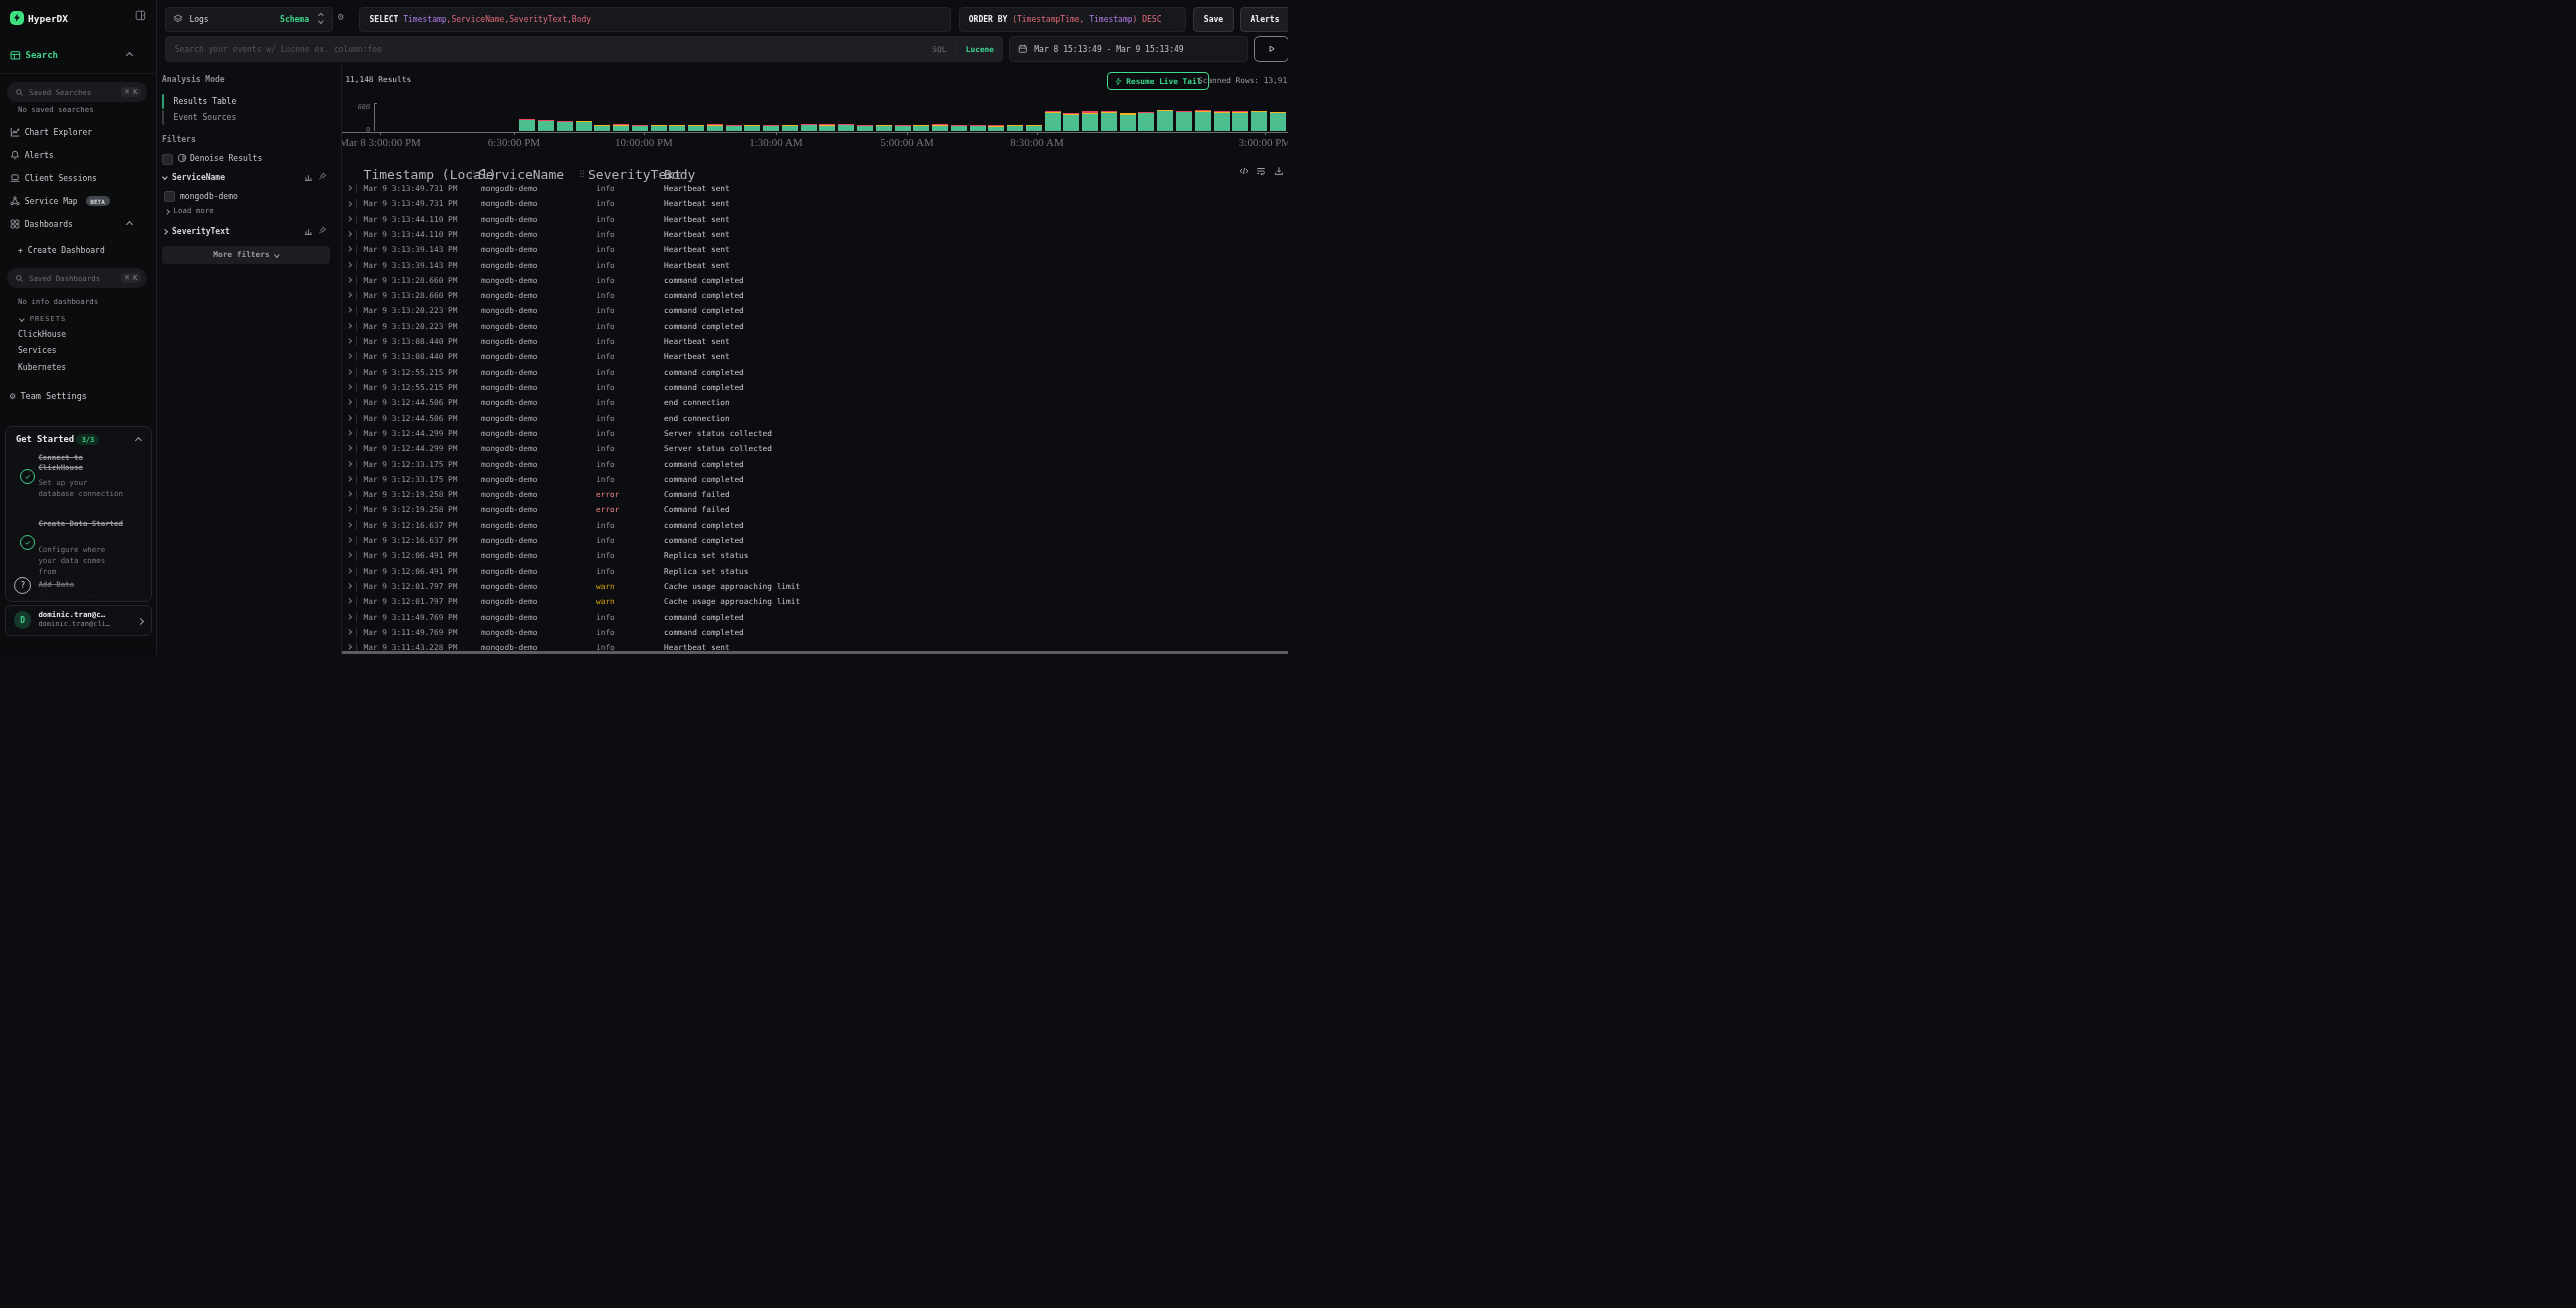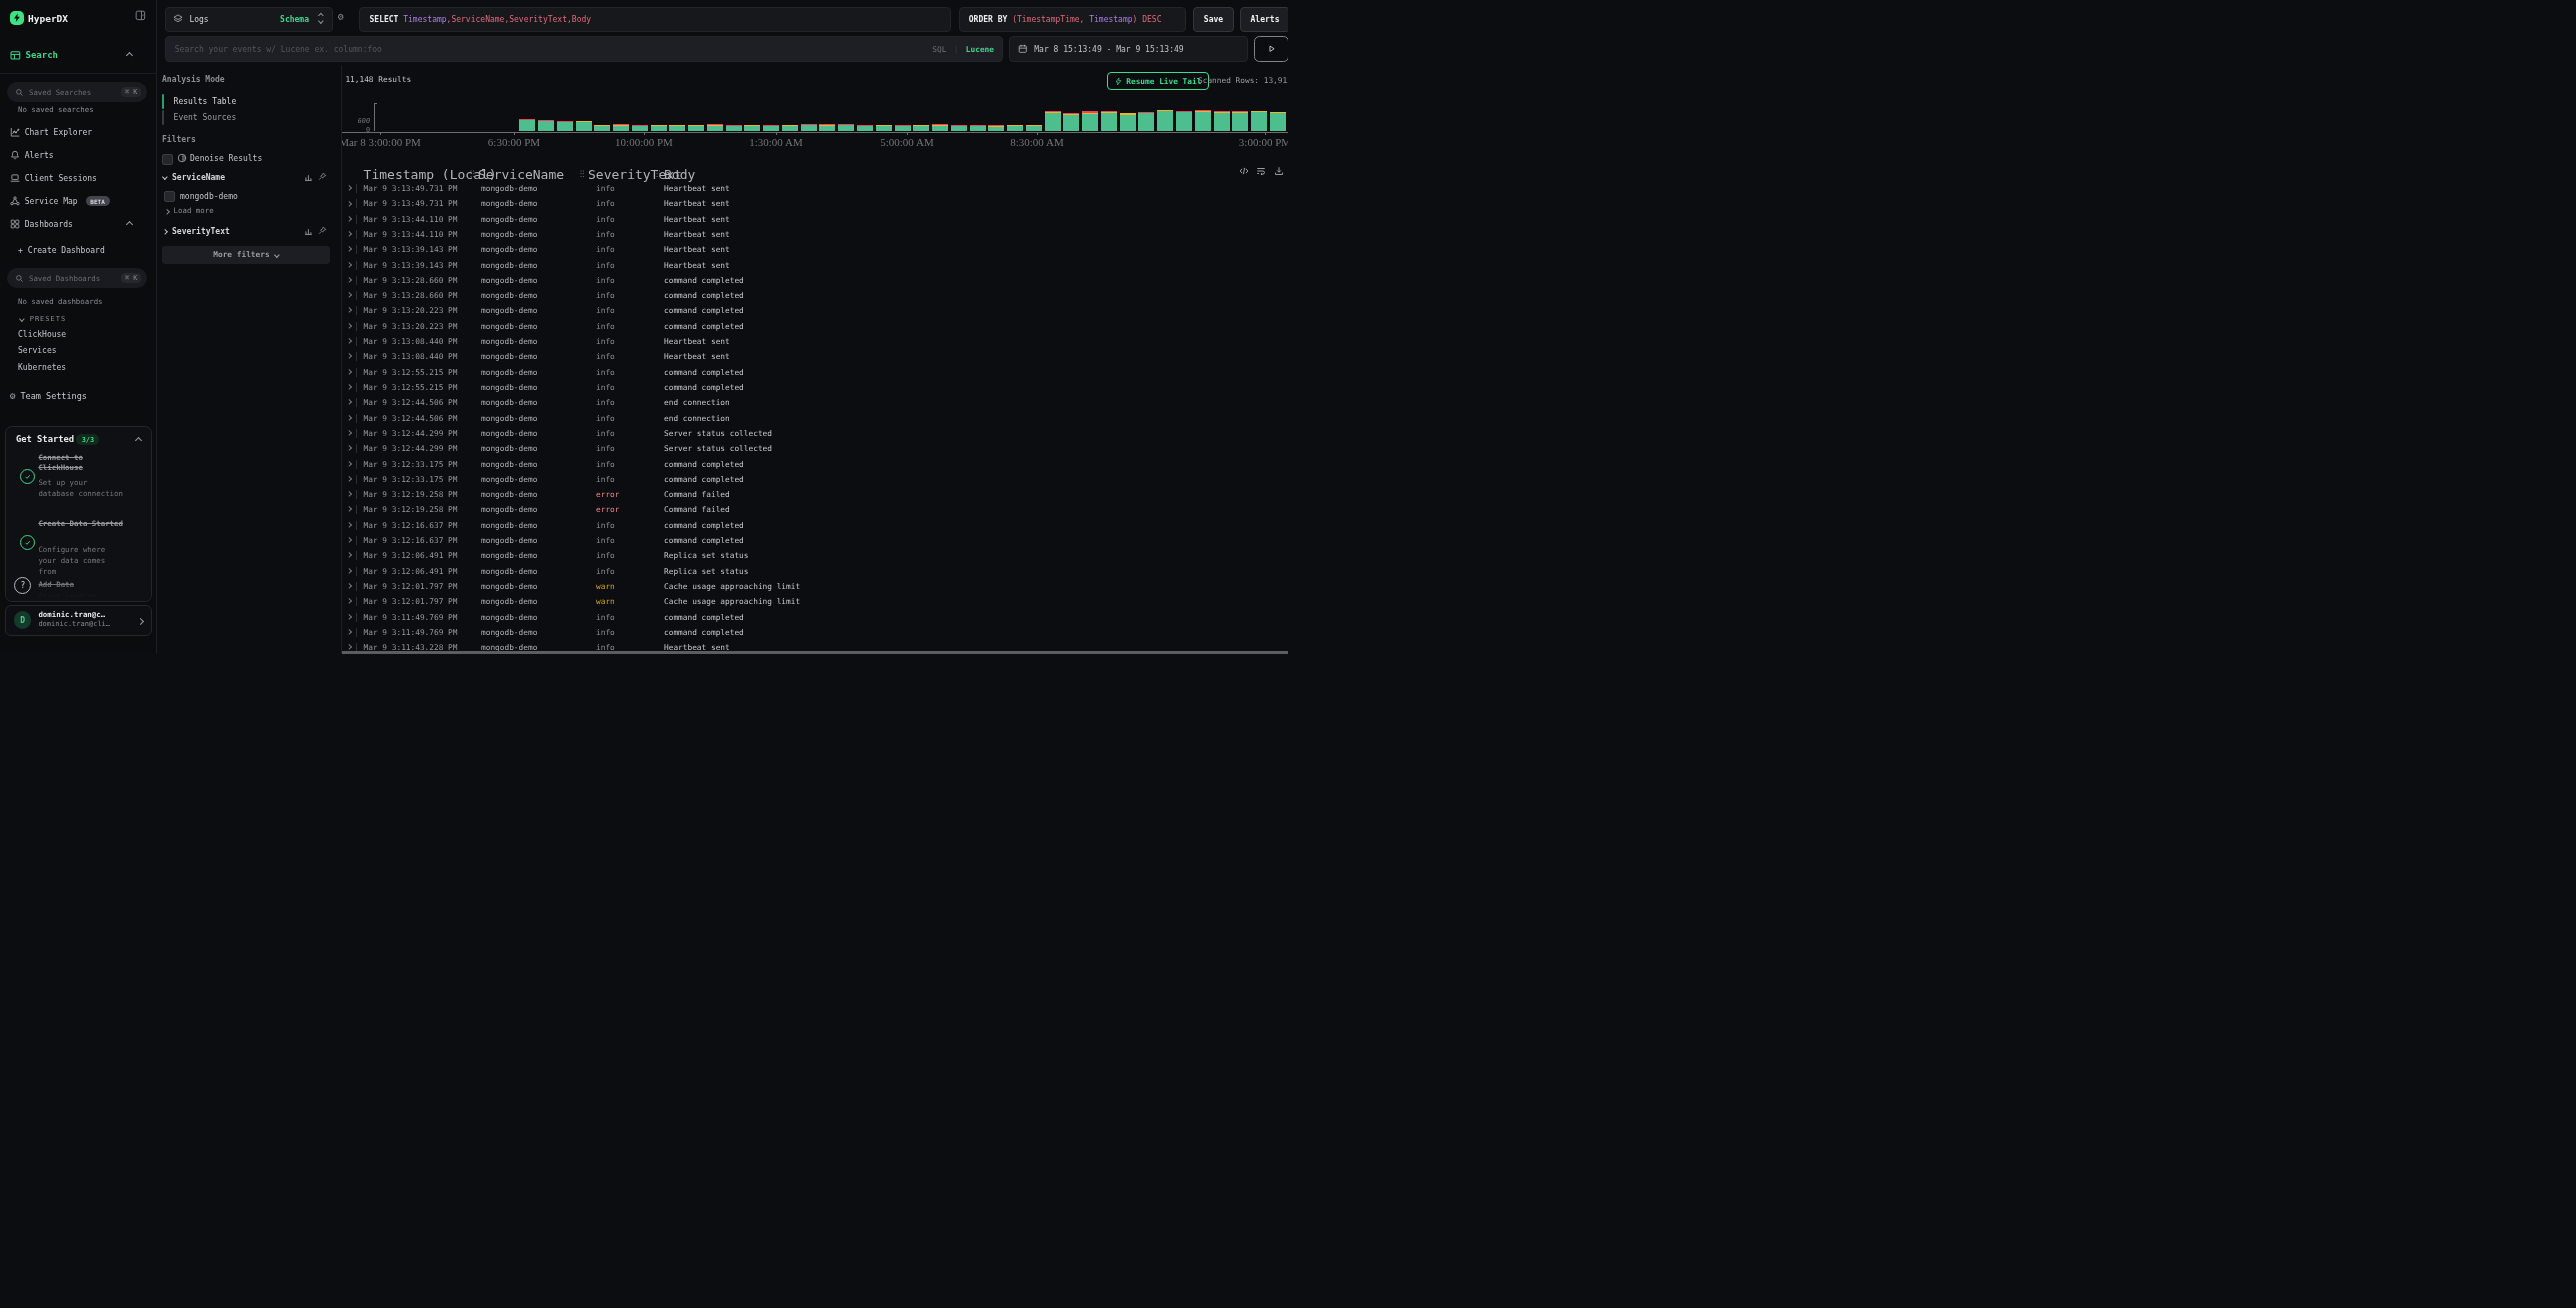--- a/index.html
+++ b/index.html
@@ -162,21 +162,21 @@
   <div class="abs" style="left:18px;top:246px;color:#c9cacd;font-size:8px;">+ Create Dashboard</div>
 
   <div class="pill" style="top:268px;">
     <svg style="margin-left:7.4px;" width="8.8" height="8.8" viewBox="0 0 16 16" fill="none" stroke="#7c7d82" stroke-width="1.5">
         <circle cx="7" cy="7" r="4.2"></circle>
         <line x1="10.2" y1="10.2" x2="13.8" y2="13.8"></line>
       </svg>
     <span class="ph">Saved Dashboards</span>
     <span class="kbd">⌘ K</span>
   </div>
-  <div class="abs muted" style="left:18px;top:297px;">No saved dashboards</div>
+  <div class="abs muted" style="left:18px;top:297px;">No info dashboards</div>
 
   <div class="abs" style="left:20px;top:315px;color:#8b8c90;display:flex;align-items:center;gap:6px;">
     <span class="chv d sm"></span>
     <span style="font-size:7px;letter-spacing:1px;">PRESETS</span>
   </div>
   <div class="preset" style="top:330px;">ClickHouse</div>
   <div class="preset" style="top:346px;">Services</div>
   <div class="preset" style="top:363px;">Kubernetes</div>
 
   <div class="side-row" style="top:388px;">
@@ -337,21 +337,21 @@
 
   <div id="live-tail">
     <svg width="6.8" height="8.8" viewBox="0 0 12 14" fill="none" stroke="#3ddc8e" stroke-width="1.2">
         <path d="M7 0.8 L1.8 8 H5.4 L4.4 13.2 L10.4 5.6 H6.4 Z"></path>
       </svg>
     <span>Resume Live Tail</span>
   </div>
   <span class="abs" style="left:856px;top:76px;color:#9b9ca0;font-size:7.8px;white-space:nowrap;">Scanned Rows: 13,912</span>
 
   <div id="chart">
-    <span class="axis-lbl" style="top:22px;font-style:italic;">600</span>
+    <span class="axis-lbl" style="top:8px;font-style:italic;">600</span>
     <span class="axis-lbl" style="top:31px;">0</span>
     <div class="abs" style="left:32px;top:8px;width:0.7px;height:28px;background:#6d6e73;"></div>
     <div class="abs" style="left:32px;top:8px;width:3.4px;height:0.7px;background:#6d6e73;"></div>
     <div class="abs" style="left:0;top:37px;width:946px;height:0.7px;background:#6d6e73;"></div>
     <div id="chart-bars">
         <div class="bar" style="left: 177px;">
           <div class="seg-e" style="height: 0.8px;"></div>
           <div class="seg-w" style="height: 0.7px;"></div>
           <div class="seg-i" style="height: 11px;"></div>
         </div>

